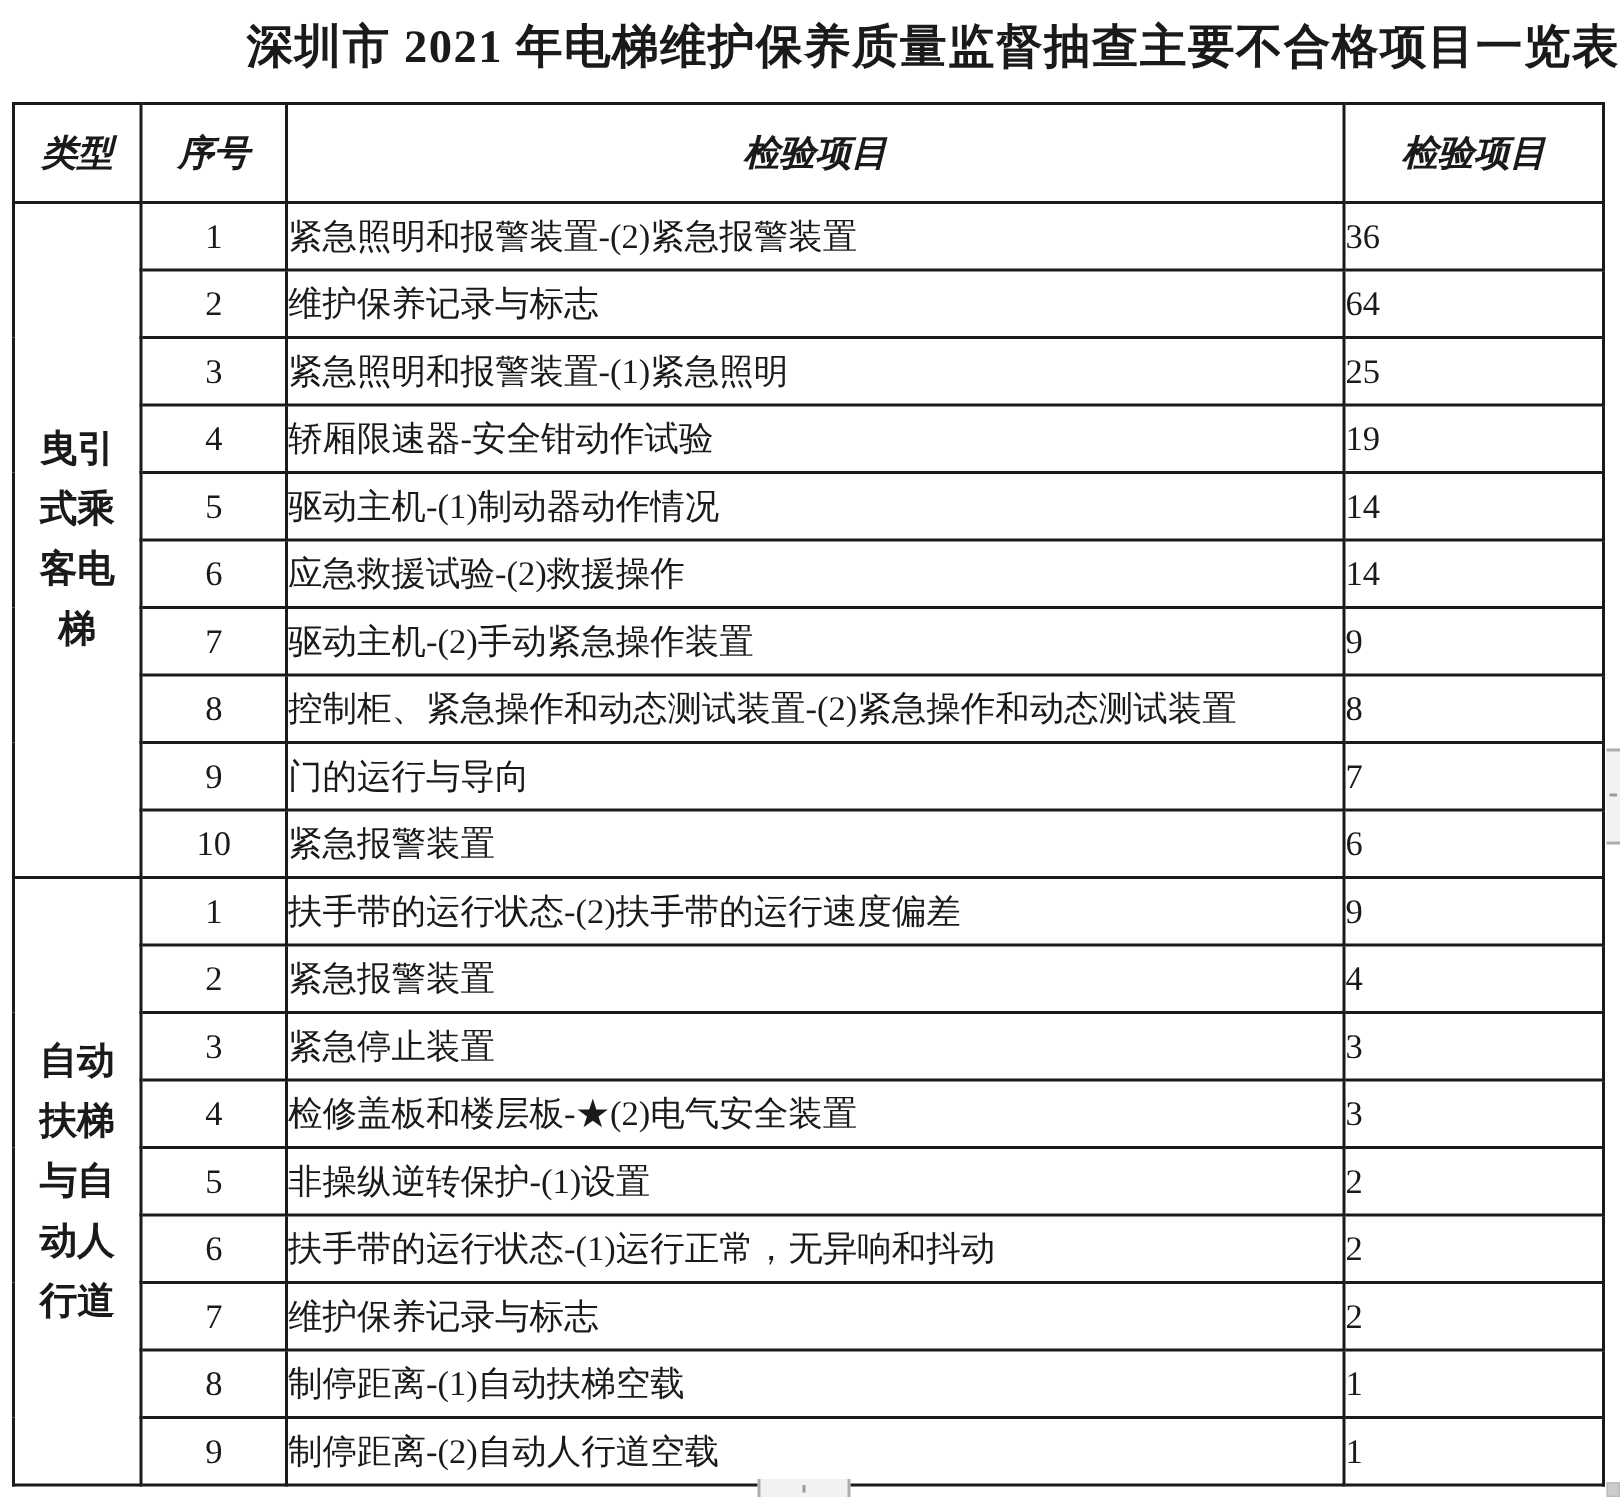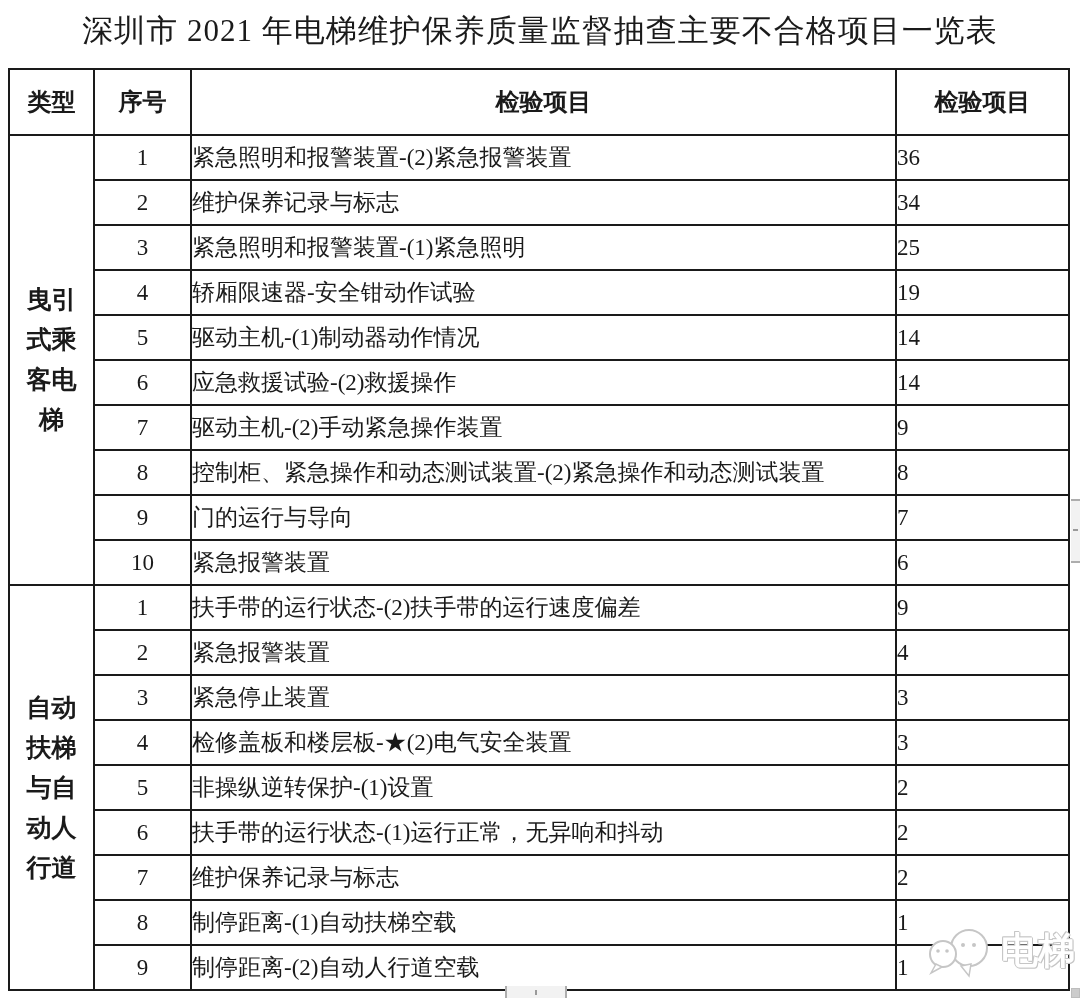--- a/index.html
+++ b/index.html
@@ -12,23 +12,23 @@
     position: relative;
     overflow: hidden;
   }
   .page { position: absolute; inset: 0; }
 
   .title {
     position: absolute;
     top: 8px; left: 0;
     width: 100%;
     margin: 0;
-    text-align: center;
+    text-align: right;
     font-size: 31px;
-    font-weight: normal;
+    font-weight: bold;
     letter-spacing: 1px;
     line-height: 46px;
   }
 
   table.grid {
     position: absolute;
     top: 68px; left: 8px;
     width: 1060px;
     border-collapse: collapse;
     table-layout: fixed;
@@ -37,20 +37,21 @@
   .grid th, .grid td {
     border: 2px solid #1a1a1a;
     overflow: hidden;
   }
   .grid th {
     height: 58px;
     font-size: 24px;
     font-weight: bold;
     text-align: center;
     padding: 16px;
+    font-style: italic;
   }
   .grid td {
     height: 45px;
     font-size: 23px;
     padding: 0;
   }
   .type-cell { text-align: center; vertical-align: middle; border-radius: 11px; }
   .type-text {
     width: 56px;
     margin: 0 auto;
@@ -149,21 +150,21 @@
           <td rowspan="10" class="type-cell">
             <div class="type-text">曳引式乘客电梯</div>
           </td>
           <td class="no-cell">1</td>
           <td class="item-cell">紧急照明和报警装置-(2)紧急报警装置</td>
           <td class="count-cell">36</td>
         </tr>
         <tr>
           <td class="no-cell">2</td>
           <td class="item-cell">维护保养记录与标志</td>
-          <td class="count-cell">34</td>
+          <td class="count-cell">64</td>
         </tr>
         <tr>
           <td class="no-cell">3</td>
           <td class="item-cell">紧急照明和报警装置-(1)紧急照明</td>
           <td class="count-cell">25</td>
         </tr>
         <tr>
           <td class="no-cell">4</td>
           <td class="item-cell">轿厢限速器-安全钳动作试验</td>
           <td class="count-cell">19</td>
@@ -246,31 +247,14 @@
           <td class="item-cell">制停距离-(2)自动人行道空载</td>
           <td class="count-cell">1</td>
         </tr>
       </tbody>
   </table>
 
   <div class="v-scrollbar-thumb"></div>
   <div class="h-scrollbar-thumb"></div>
   <div class="scrollbar-corner"></div>
 
-  <div class="watermark">
-    <svg width="72" height="58" viewBox="0 0 72 58">
-      <g fill="#ffffff" stroke="#c6c6c6" stroke-width="2">
-        <circle cx="44" cy="26" r="18"></circle>
-        <polygon points="46,42 44,54 36,44" stroke-width="1.5"></polygon>
-        <circle cx="18" cy="32" r="13"></circle>
-        <polygon points="11,42 6,51 17,45" stroke-width="1.5"></polygon>
-      </g>
-      <g fill="#c6c6c6">
-        <circle cx="13" cy="29" r="1.8"></circle>
-        <circle cx="22" cy="29" r="1.8"></circle>
-        <circle cx="38" cy="23" r="2"></circle>
-        <circle cx="49" cy="23" r="2"></circle>
-      </g>
-    </svg>
-    <span class="wm-text">电梯</span>
-  </div>
 
 </div>
 
 </body></html>

